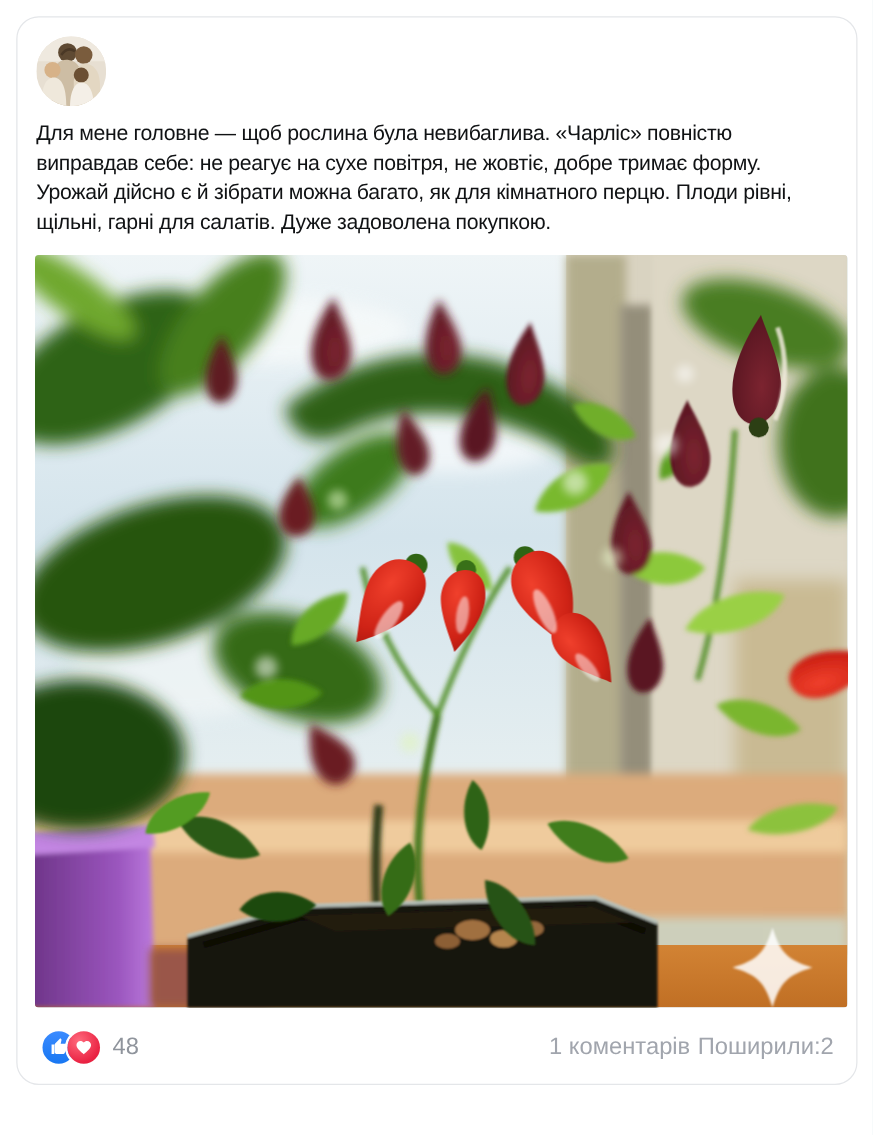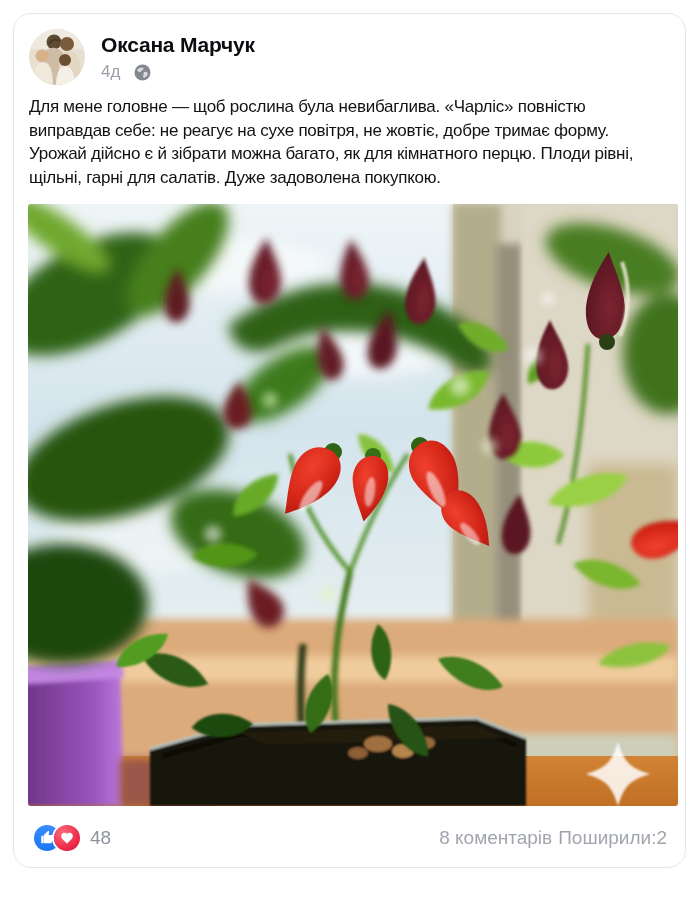--- a/index.html
+++ b/index.html
@@ -82,32 +82,20 @@
         <circle cx="38" cy="15" r="7" fill="#7a5c3d"></circle>
         <path d="M30 36 C31 25 36 21 41 22 C48 24 51 30 51 40 L51 56 L30 56 Z" fill="#e3d7c2"></path>
 
         <circle cx="13" cy="27" r="6.5" fill="#d7b288"></circle>
         <path d="M4 56 C4 40 8 33 14 33 C20 33 24 40 24 56 Z" fill="#efe8db"></path>
 
         <circle cx="36" cy="31" r="6" fill="#6b4f33"></circle>
         <path d="M27 56 C27 44 31 37 36 37 C42 37 46 44 46 56 Z" fill="#f4efe7"></path>
         <path d="M20 15 Q25 8 31 12" stroke="#4a3826" stroke-width="2" fill="none"></path>
       </svg>
-    </div>
-    <div class="header-text">
-      <div class="author-name">Оксана Марчук</div>
-      <div class="meta-row">
-        <span class="timestamp">4д</span>
-        <span class="meta-sep"></span>
-        <svg class="globe" viewBox="0 0 16 16">
-          <circle cx="8" cy="8" r="7.5" fill="#83878e"></circle>
-          <path d="M3 5.5 C4.5 3.5 6.5 3 8.5 3.6 C9.6 4 9.2 5.4 8 5.8 C6.5 6.3 6.8 7.6 5.5 7.8 C4.2 8 3.2 7 3 5.5 Z" fill="#d7d9dd"></path>
-          <path d="M9.5 7.5 C11 7 12.6 7.6 12.9 9 C13.1 10.4 11.6 12.3 10 12.8 C8.6 13.2 8.2 11.8 8.8 10.6 C9.3 9.6 8.6 8.2 9.5 7.5 Z" fill="#d7d9dd"></path>
-        </svg>
-      </div>
     </div>
   </div>
 
   <div class="post-text">Для мене головне — щоб рослина була невибаглива. «Чарліс» повністю виправдав себе: не реагує на сухе повітря, не жовтіє, добре тримає форму. Урожай дійсно є й зібрати можна багато, як для кімнатного перцю. Плоди рівні, щільні, гарні для салатів. Дуже задоволена покупкою.</div>
 
   <div class="post-photo" aria-label="Кімнатний перець з червоними плодами у чорному горщику на підвіконні">
     <svg viewBox="0 0 650 602" preserveAspectRatio="none">
       <defs>
         <filter id="b6" x="-40%" y="-40%" width="180%" height="180%">
             <feGaussianBlur stdDeviation="7"></feGaussianBlur>
@@ -280,18 +268,18 @@
         </svg>
       </div>
       <div class="reaction-bubble reaction-love">
         <svg width="14" height="14" viewBox="0 0 24 24">
           <path fill="#ffffff" d="M12 21.35l-1.45-1.32C5.4 15.36 2 12.28 2 8.5 2 5.42 4.42 3 7.5 3c1.74 0 3.41.81 4.5 2.09C13.09 3.81 14.76 3 16.5 3 19.58 3 22 5.42 22 8.5c0 3.78-3.4 6.86-8.55 11.54L12 21.35z"></path>
         </svg>
       </div>
       <span class="reaction-count">48</span>
     </div>
     <div class="footer-meta">
-      <span>8 коментарів</span>
+      <span>1 коментарів</span>
       <span>Поширили:2</span>
     </div>
   </div>
 
 </div>
 
 </body></html>

